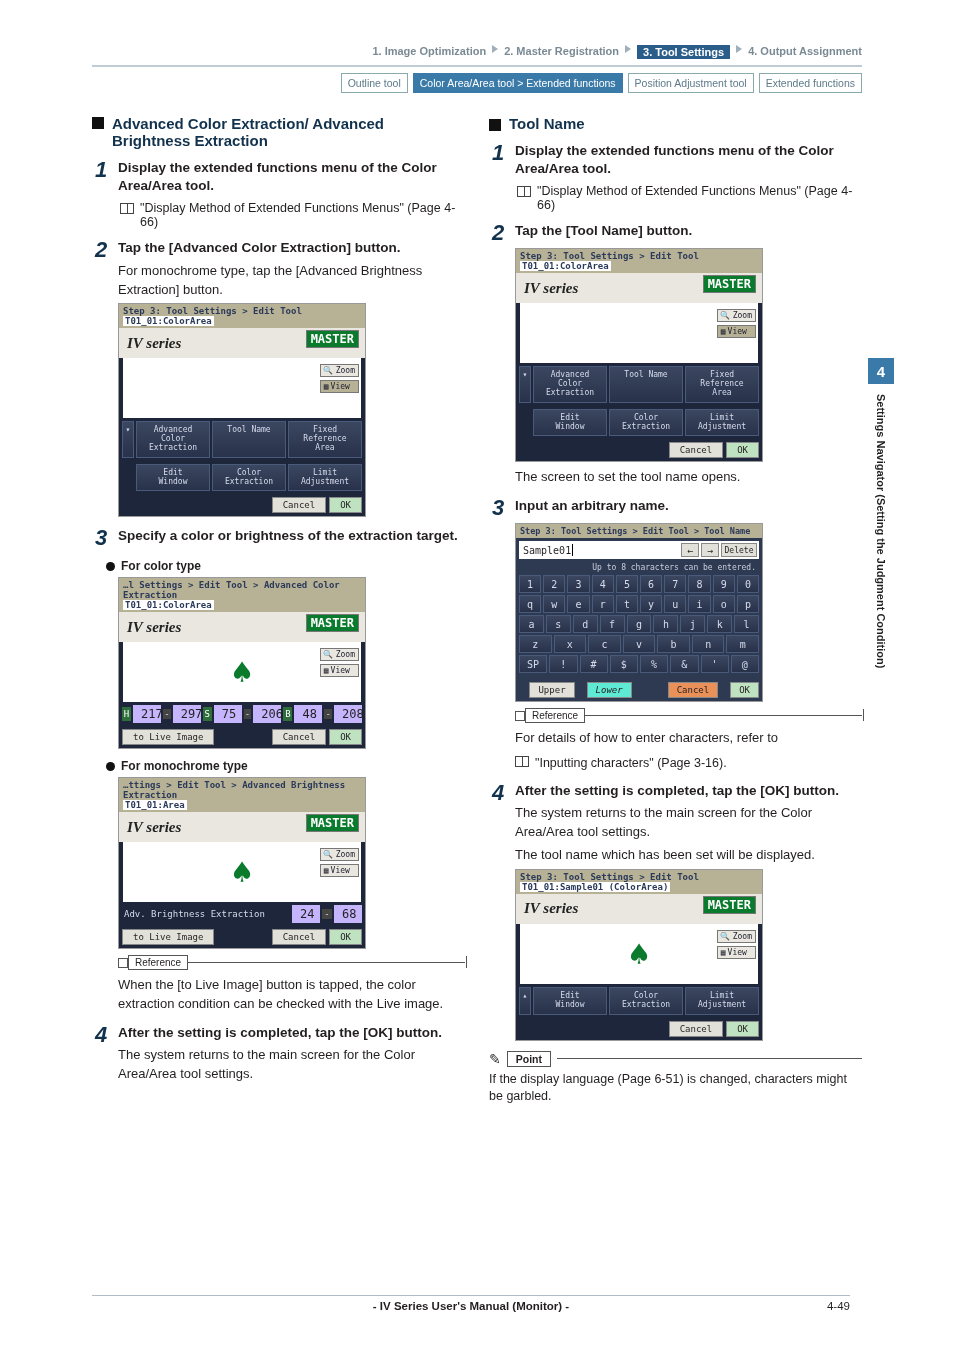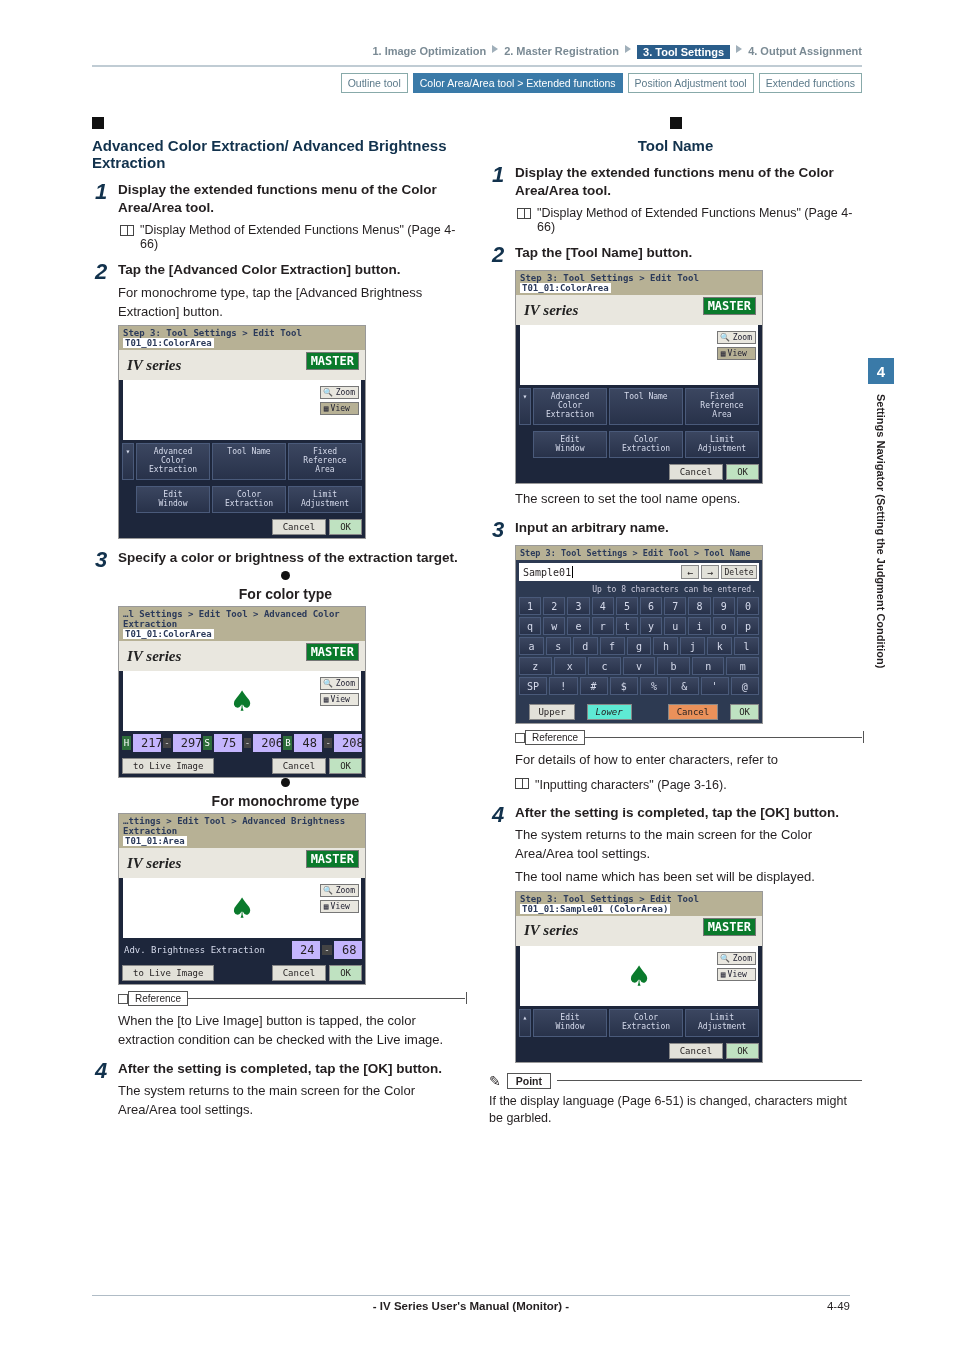--- a/index.html
+++ b/index.html
@@ -56,40 +56,39 @@
     font-size: 11px; font-weight: bold;
     display: flex; align-items: center; justify-content: flex-start;
     padding-top: 6px;
   }
 
   
   .h2 {
     display: flex; align-items: center; gap: 8px;
     font-size: 15px; font-weight: bold; color: #12324d;
     margin-bottom: 8px;
-    flex-direction: column;
   }
   .h2.multiline { align-items: flex-start; }
   .h2 .sq { width: 12px; height: 12px; background: #111; flex: none; margin-top: 2px; }
 
   .numstep { display: flex; gap: 8px; margin-top: 10px; }
   .numstep .n {
     font-size: 22px; font-weight: bold; font-style: italic;
     line-height: 1; width: 18px; text-align: center; flex: none;
     color: #12324d;
   }
   .numstep .body { flex: 1; }
   .numstep .title { font-weight: bold; font-size: 13.5px; line-height: 1.35; }
   .numstep .desc { font-size: 13px; line-height: 1.45; margin-top: 4px; }
 
   .booklink { display: flex; gap: 6px; font-size: 12.5px; margin-top: 6px; align-items: flex-start; margin-left: 2px; }
   .booklink .bicon { width: 14px; height: 11px; border: 1px solid #444; position: relative; margin-top: 2px; flex: none; }
   .booklink .bicon::before { content: ""; position: absolute; left: 50%; top: 0; bottom: 0; width: 1px; background: #444; }
 
-  .bullet-h { display: flex; align-items: center; gap: 6px; font-weight: bold; font-size: 14px; margin-left: 14px; flex-direction: column; }
+  .bullet-h { display: flex; align-items: center; gap: 6px; font-weight: bold; font-size: 12px; margin-top: 10px; margin-left: 14px; }
   .bullet-h .dot { width: 9px; height: 9px; border-radius: 50%; background: #111; }
 
   
   .scr {
     width: 248px; border: 1px solid #999; margin-top: 4px; margin-left: 26px;
     background: #1d263b; position: relative;
     font-family: "Lucida Console", monospace;
   }
   .scr .crumb { background: #b7b195; color: #2b3a5a; font-size: 9px; padding: 2px 4px; font-weight: bold; }
   .scr .crumb .tag { background: #fff; padding: 0 2px; }

